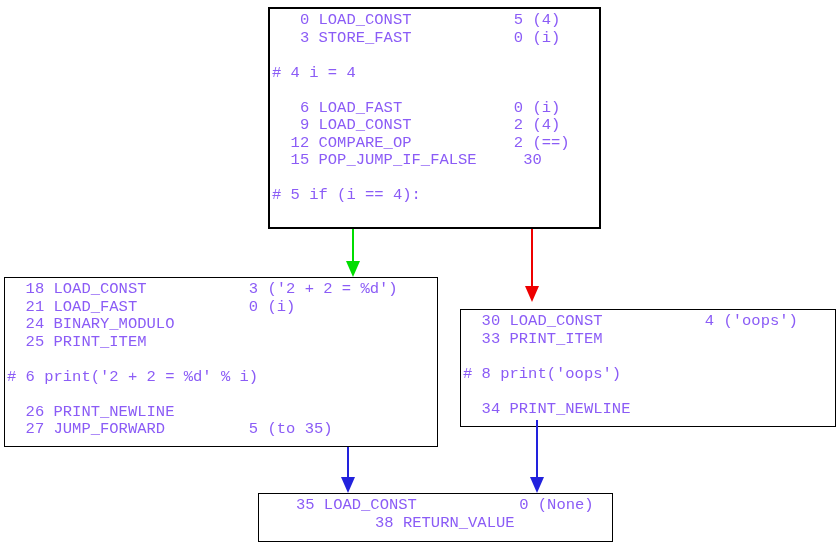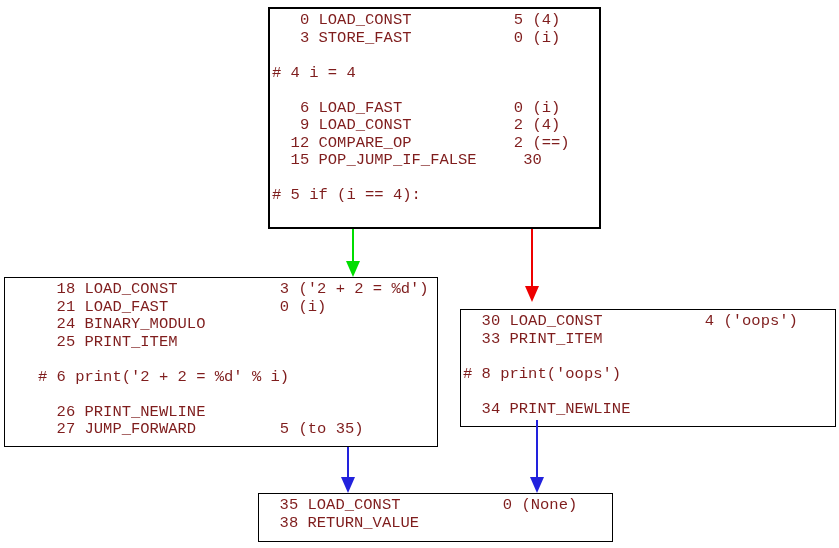--- a/index.html
+++ b/index.html
@@ -19,35 +19,35 @@
     box-sizing: border-box;
     background: #ffffff;
     border: 1px solid #000000;
   }
   .block pre {
     margin: 0;
     padding: 3px 2px;
     font-family: "Liberation Mono", "DejaVu Sans Mono", monospace;
     font-size: 15.5px;
     line-height: 17.5px;
-    color: #7f1d1d;
+    color: #8b5cf6;
     white-space: pre;
   }
   #block-entry {
     left: 268px; top: 7px; width: 333px; height: 222px;
     border-width: 2px;
   }
   #block-true {
-    left: 4px; top: 277px; width: 434px; height: 170px; padding-left: 31px;
+    left: 4px; top: 277px; width: 434px; height: 170px;
   }
   #block-false {
     left: 460px; top: 309px; width: 376px; height: 118px;
   }
   #block-exit {
-    left: 258px; top: 493px; width: 355px; height: 49px;
+    left: 258px; top: 493px; width: 355px; height: 49px; text-align: center;
   }
   #edges-layer {
     position: absolute;
     left: 0; top: 0;
     width: 839px; height: 548px;
     pointer-events: none;
   }
 </style>
 </head>
 <body>

